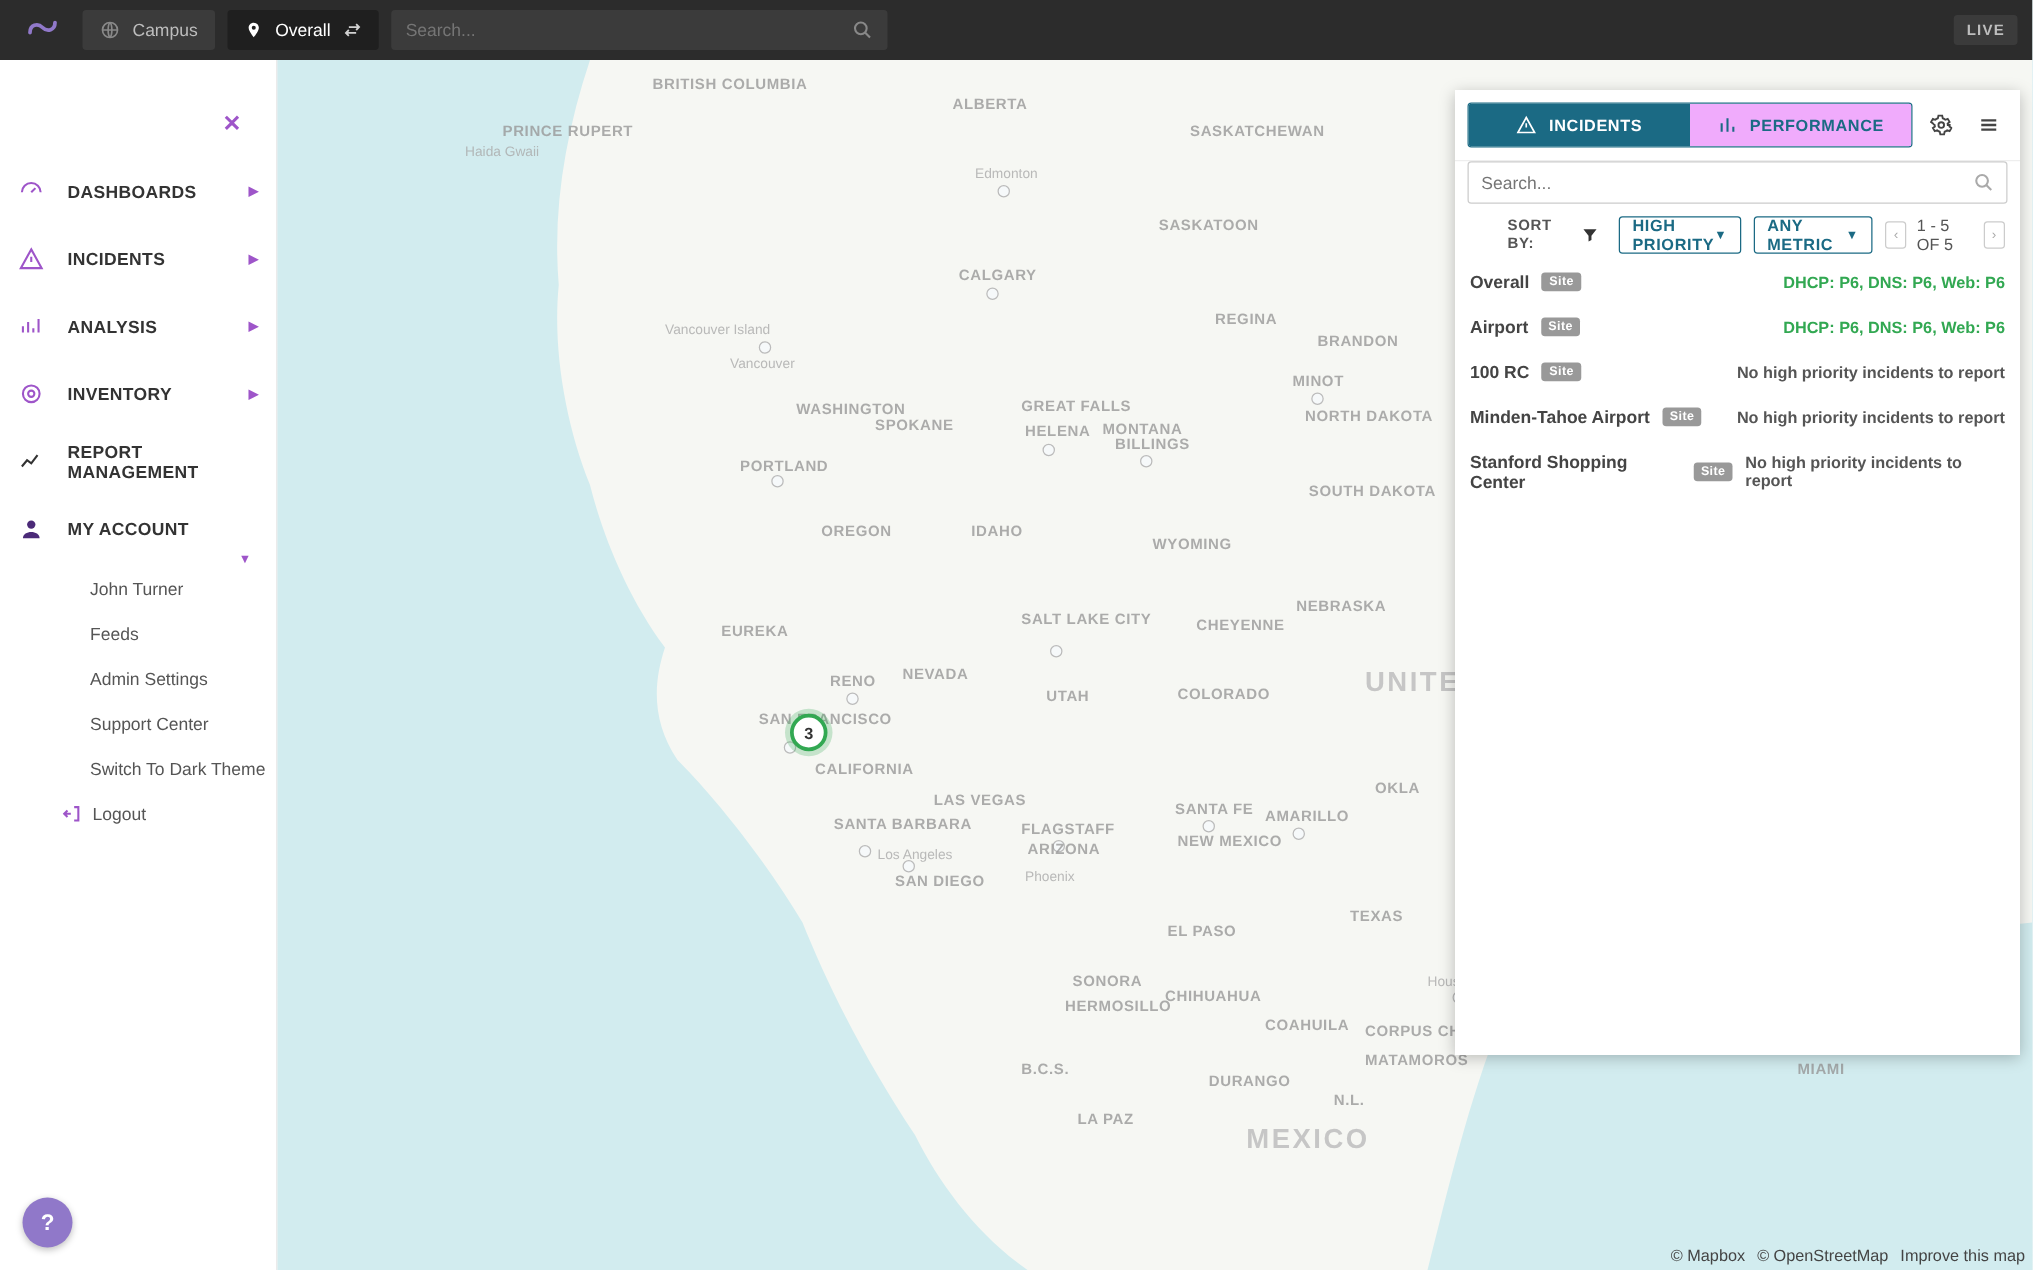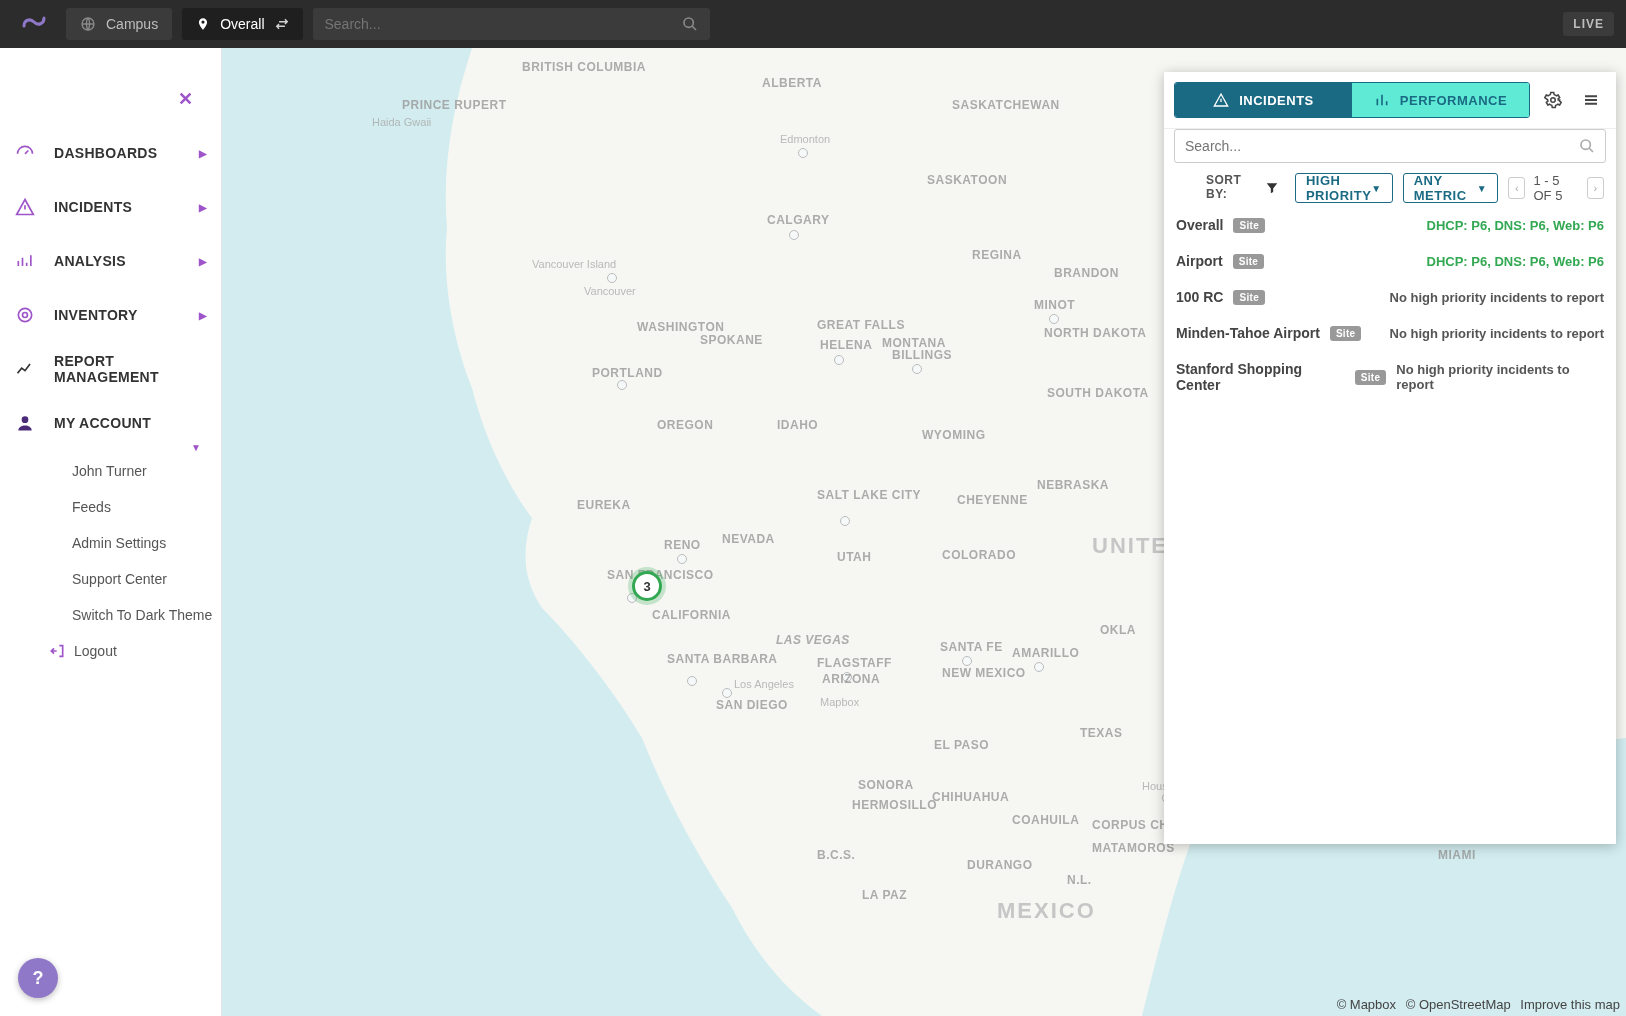--- a/index.html
+++ b/index.html
@@ -200,21 +200,21 @@
     flex:1;
   }
   .tab {
     flex:1;
     padding:9px 0;
     display:flex;align-items:center;justify-content:center;gap:10px;
     font-size:13px; font-weight:700; letter-spacing:.5px;
     cursor:pointer;
   }
   .tab.active { background:#1b6a84; color:#fff;}
-  .tab.inactive { background:#5eead4; color:#1b6a84;}
+  .tab.inactive { background:#f0abfc; color:#1b6a84;}
   .panel-icon-btn {
     width:30px;height:30px;
     display:flex;align-items:center;justify-content:center;
     cursor:pointer;color:#444;
   }
   .panel-search {
     padding:0 10px 10px;
   }
   .panel-search .searchbox {
     border:1px solid #ccc;
@@ -478,36 +478,36 @@
     <div class="map-label" style="top:484px;left:500px;">NEVADA</div>
     <div class="map-label" style="top:440px;left:595px;text-align:center;">SALT LAKE CITY</div>
     <div class="poi" style="top:468px;left:618px;"></div>
     <div class="map-label" style="top:502px;left:615px;">UTAH</div>
     <div class="map-label" style="top:500px;left:720px;">COLORADO</div>
     <div class="map-label" style="top:445px;left:735px;">CHEYENNE</div>
     <div class="map-label big" style="top:485px;left:870px;">UNITED STATES</div>
     <div class="map-label" style="top:520px;left:385px;text-align:center;">SAN FRANCISCO</div>
     <div class="poi" style="top:545px;left:405px;"></div>
     <div class="map-label" style="top:560px;left:430px;">CALIFORNIA</div>
-    <div class="map-label" style="top:585px;left:554px;font-style:italic;">LAS VEGAS</div>
+    <div class="map-label" style="top:585px;left:525px;">LAS VEGAS</div>
     <div class="map-label" style="top:592px;left:718px;">SANTA FE</div>
     <div class="poi" style="top:608px;left:740px;"></div>
     <div class="map-label" style="top:598px;left:790px;">AMARILLO</div>
     <div class="poi" style="top:614px;left:812px;"></div>
     <div class="map-label" style="top:575px;left:878px;">OKLA</div>
     <div class="map-label" style="top:608px;left:595px;">FLAGSTAFF</div>
     <div class="poi" style="top:624px;left:620px;"></div>
     <div class="map-label" style="top:624px;left:600px;">ARIZONA</div>
     <div class="map-label" style="top:618px;left:720px;text-align:center;">NEW MEXICO</div>
     <div class="map-label" style="top:604px;left:445px;text-align:center;">SANTA BARBARA</div>
     <div class="poi" style="top:628px;left:465px;"></div>
-    <div class="map-label small" style="top:630px;left:480px;margin-left:32px;">Los Angeles</div>
+    <div class="map-label small" style="top:630px;left:480px;">Los Angeles</div>
     <div class="poi" style="top:640px;left:500px;"></div>
     <div class="map-label" style="top:650px;left:494px;">SAN DIEGO</div>
-    <div class="map-label small" style="top:648px;left:598px;">Mapbox</div>
+    <div class="map-label small" style="top:648px;left:598px;">Phoenix</div>
     <div class="map-label" style="top:690px;left:712px;">EL PASO</div>
     <div class="map-label" style="top:678px;left:858px;">TEXAS</div>
     <div class="map-label" style="top:720px;left:1120px;">TALLAHASSEE</div>
     <div class="map-label small" style="top:732px;left:1016px;">New Orleans</div>
     <div class="map-label small" style="top:732px;left:920px;">Houston</div>
     <div class="poi" style="top:745px;left:940px;"></div>
     <div class="map-label" style="top:730px;left:636px;">SONORA</div>
     <div class="map-label" style="top:742px;left:710px;">CHIHUAHUA</div>
     <div class="map-label" style="top:765px;left:790px;">COAHUILA</div>
     <div class="map-label" style="top:755px;left:1195px;">FLORIDA</div>

